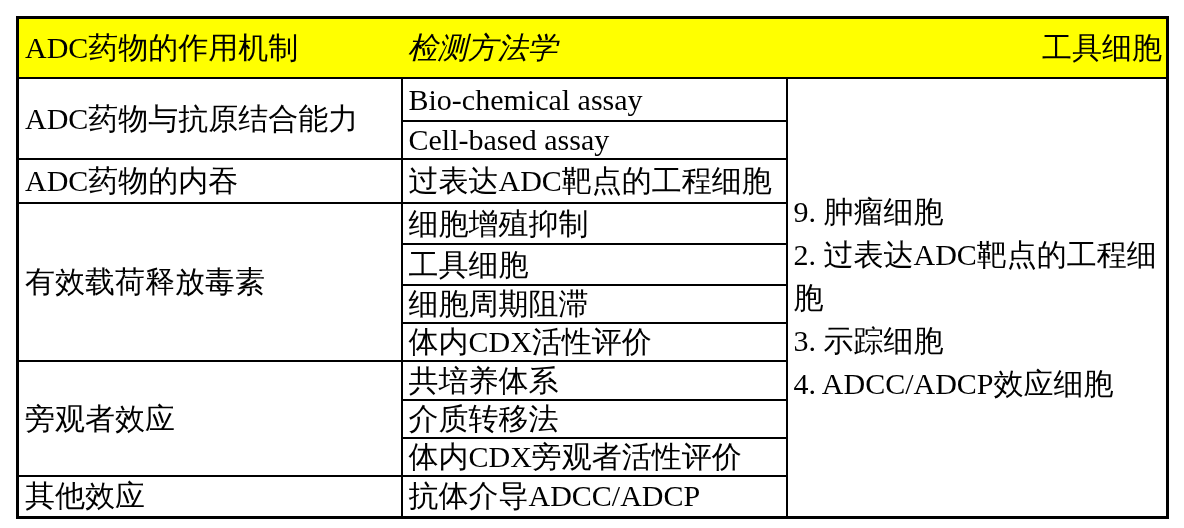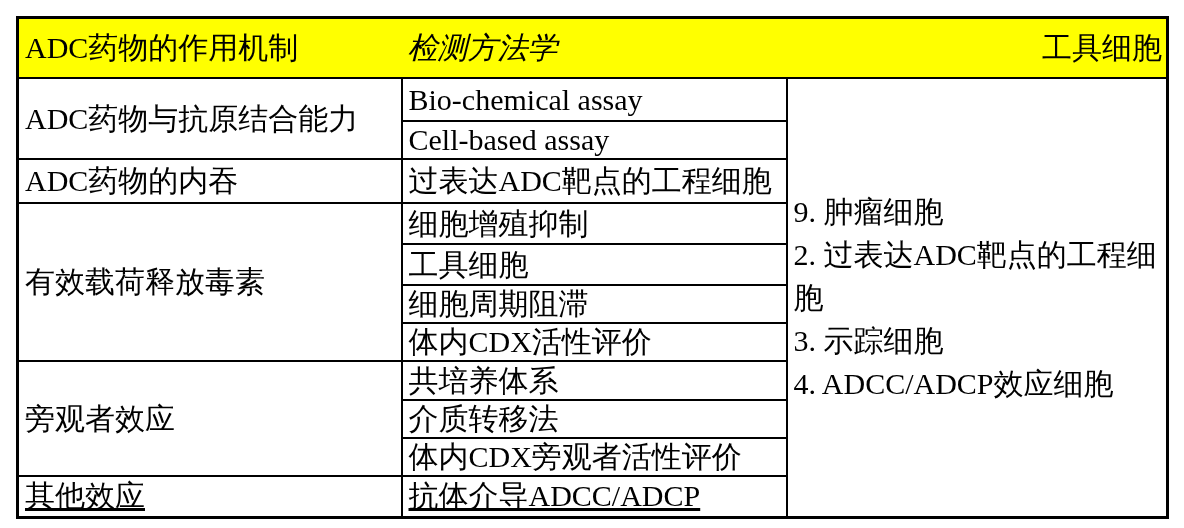--- a/index.html
+++ b/index.html
@@ -106,19 +106,19 @@
       <td rowspan="3">旁观者效应</td>
       <td>共培养体系</td>
     </tr>
     <tr style="height:38px;">
       <td>介质转移法</td>
     </tr>
     <tr style="height:38px;">
       <td>体内CDX旁观者活性评价</td>
     </tr>
 
-    <tr style="height:41px;text-decoration:underline;">
+    <tr style="height:41px;">
       <td>其他效应</td>
       <td>抗体介导ADCC/ADCP</td>
     </tr>
   </tbody>
     </table>
 </div>
 
 </body></html>

